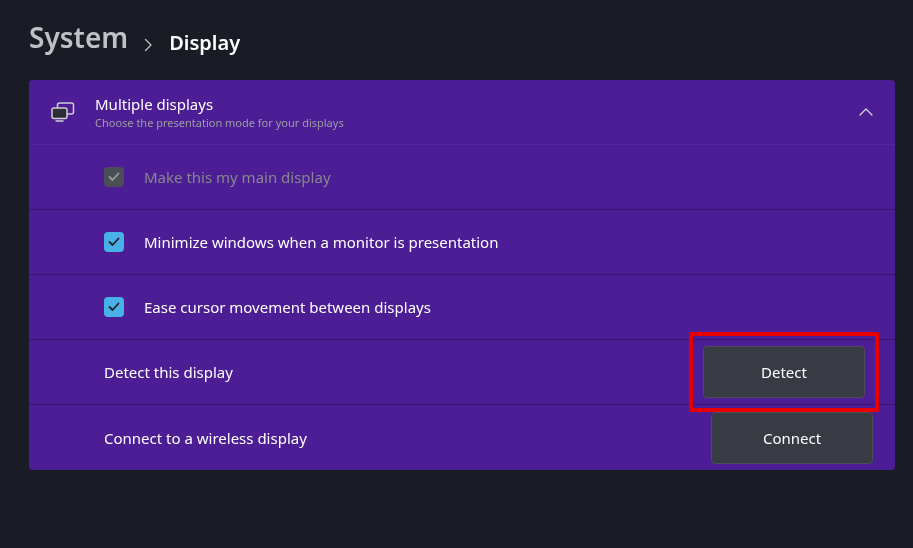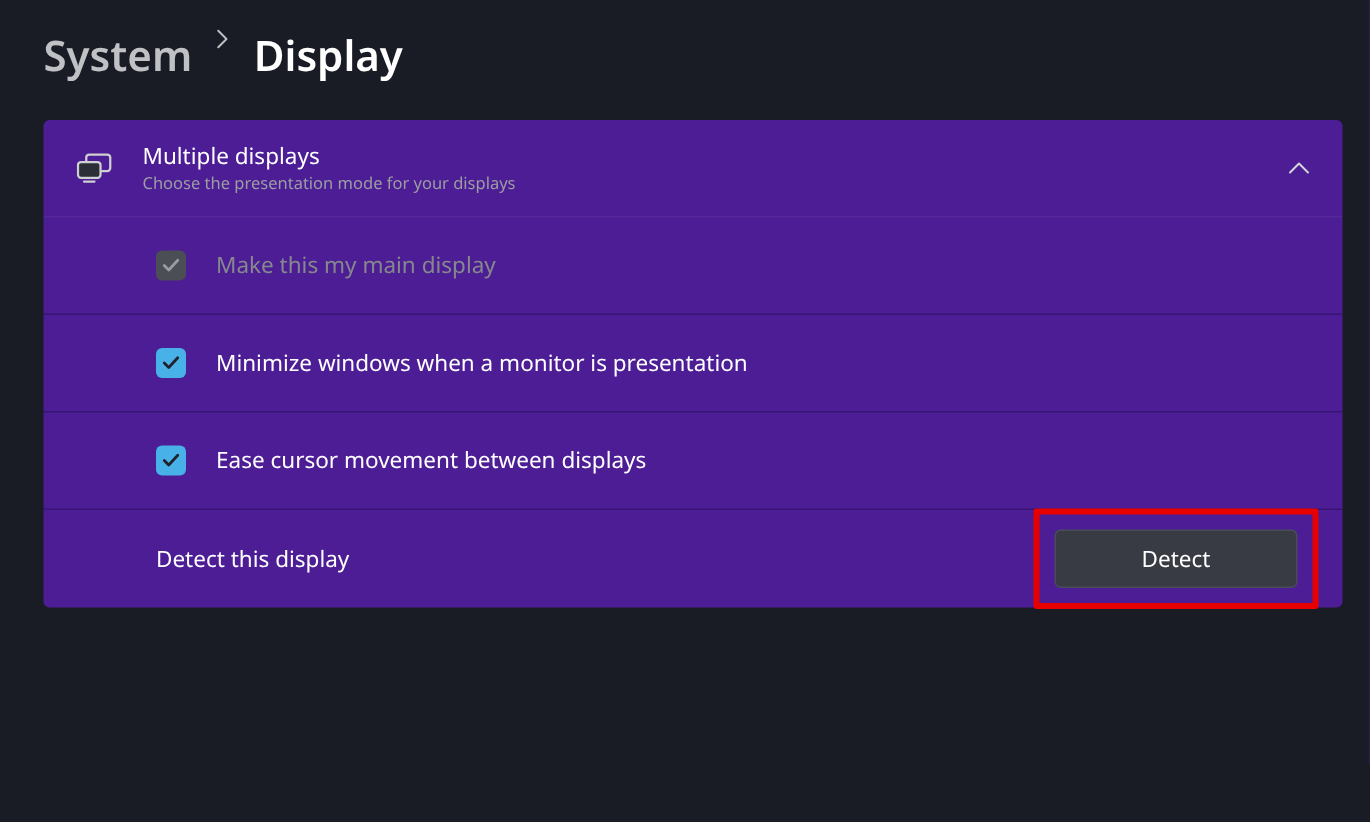--- a/index.html
+++ b/index.html
@@ -10,35 +10,35 @@
     body {
       background: #191c24;
       font-family: "Segoe UI", system-ui, -apple-system, sans-serif;
       color: #ffffff;
       width: 913px;
       height: 548px;
       padding: 18px 18px 0 29px;
     }
     .breadcrumb {
       display: flex;
-      align-items: flex-start;
+      align-items: flex-end;
       gap: 16px;
       margin-bottom: 24px;
     }
     .breadcrumb-parent {
       font-size: 28px;
       font-weight: 600;
       color: #c0c1c4;
     }
     .breadcrumb-sep {
       color: #c0c1c4;
       font-size: 15px;
     }
     .breadcrumb-current {
-      font-size: 28px;
+      font-size: 20px;
       font-weight: 600;
       color: #ffffff;
     }
     .panel {
       background: #4c1d95;
       border-radius: 4px;
     }
     .panel-header {
       display: flex;
       align-items: center;
@@ -114,21 +114,21 @@
     }
     .spacer {
       flex: 1;
     }
     .action-btn {
       background: #383b43;
       border: 1px solid #4a4d55;
       color: #ffffff;
       font-size: 15px;
       width: 162px;
-      height: 39px;
+      height: 52px;
       border-radius: 4px;
       display: flex;
       align-items: center;
       justify-content: center;
       font-family: inherit;
     }
     .highlight-box {
       border: 4px solid #e80000;
       padding: 10px 10px;
       margin-right: -6px;
@@ -201,14 +201,19 @@
   </div>
 
   <div class="row row-indent">
     <span class="row-label">Detect this display</span>
     <span class="spacer"></span>
     <span class="highlight-box">
       <button class="action-btn">Detect</button>
     </span>
   </div>
 
+  <div class="row row-indent">
+    <span class="row-label">Connect to a wireless display</span>
+    <span class="spacer"></span>
+    <button class="action-btn">Connect</button>
+  </div>
 
 </div>
 
 </body></html>

